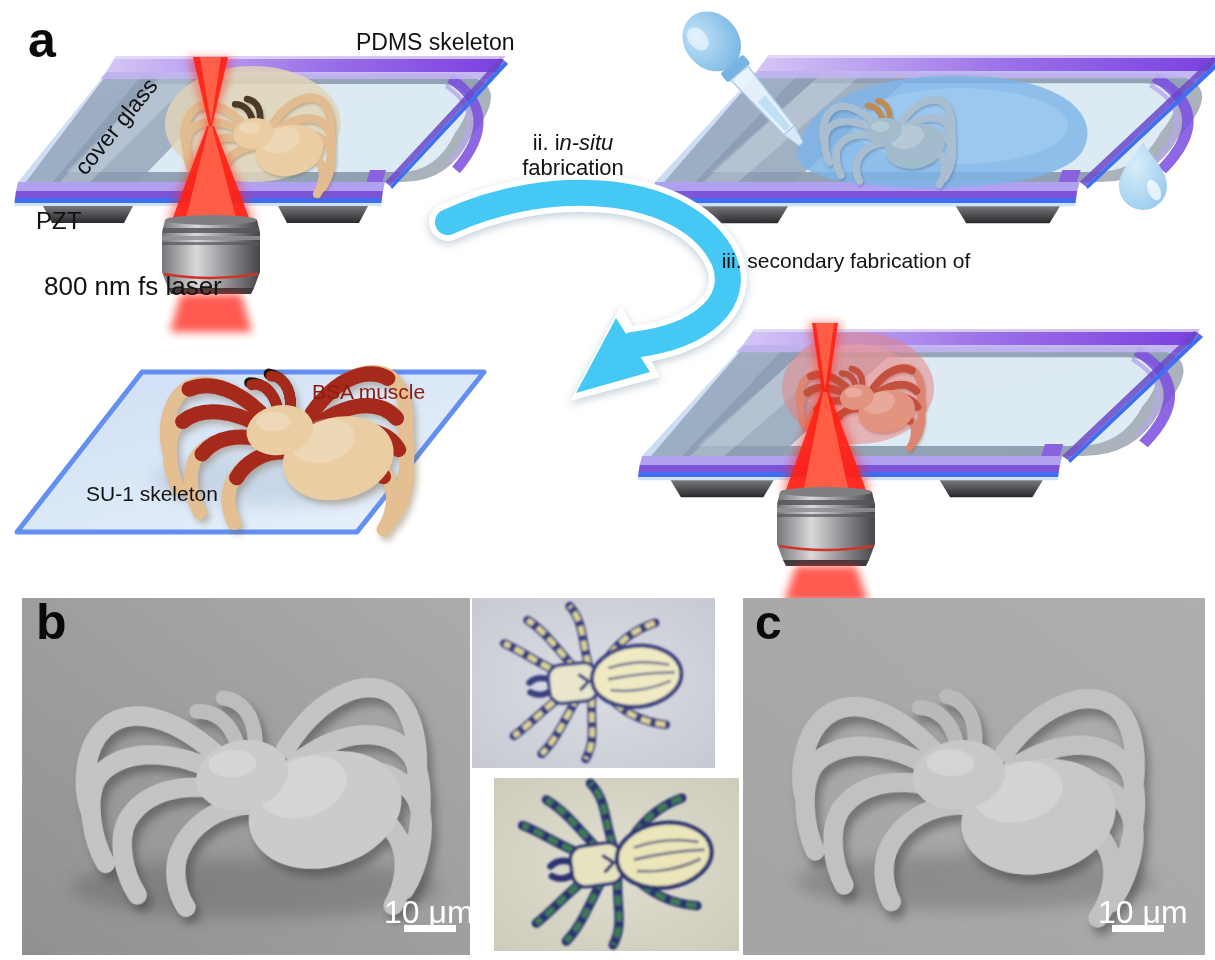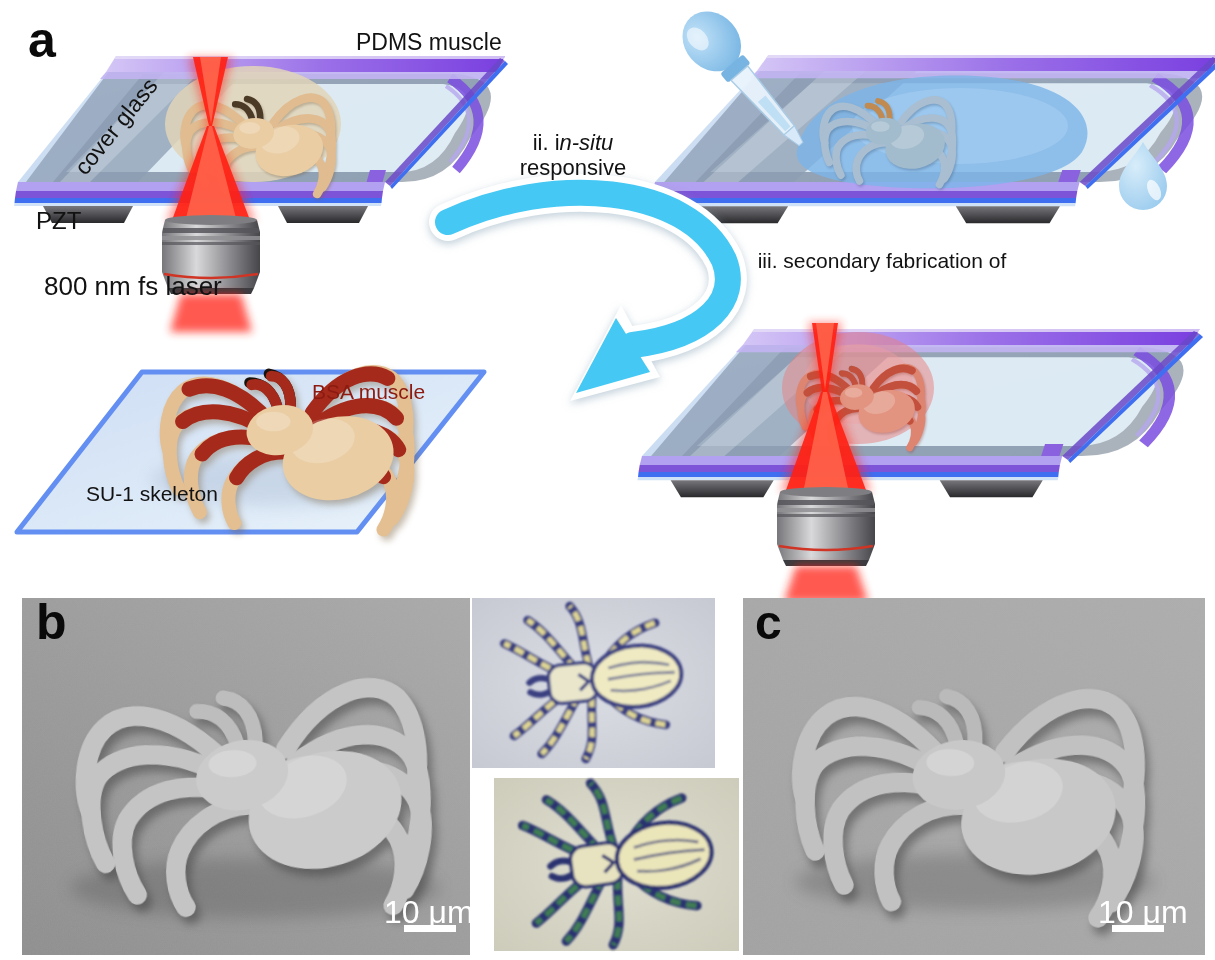--- a/index.html
+++ b/index.html
@@ -288,34 +288,34 @@
     <rect x="743" y="598" width="462" height="357" fill="#000000" filter="url(#grain)" opacity="0.3"></rect>
     <ellipse cx="975" cy="882" rx="180" ry="28" fill="#3c3c3c" opacity="0.25" filter="url(#fBlur8)"></ellipse>
     <g transform="translate(962,772) scale(1.5) rotate(2)" style="--c-leg:#c1c1c1;--c-body:#c8c8c8;--c-mouth:#bababa;filter:drop-shadow(3px 5px 3px rgba(50,50,50,0.45))">
       <use href="#spiderSide"></use>
     </g>
   </g>
 </svg>
 
 <div>
   <div class="lbl panel-letter" style="left:28px;top:12px">a</div>
-  <div class="lbl big" style="left:356px;top:30px">PDMS muscle</div>
+  <div class="lbl big" style="left:356px;top:30px">PDMS skeleton</div>
   <div class="lbl big rot" style="left:70px;top:164px">cover glass</div>
   <div class="lbl big" style="left:36px;top:208px;font-size:24px">PZT</div>
   <div class="lbl bigger" style="left:44px;top:272px">800 nm fs laser</div>
 
   <div class="lbl block" style="left:248px;top:234px;width:235px">
   </div>
 
   <div class="lbl block" style="left:494px;top:131px;width:158px;font-size:22px">
     <div><span>ii. i</span><i>n-situ</i></div>
-    <div>responsive</div>
+    <div>fabrication</div>
   </div>
 
-  <div class="lbl block" style="left:732px;top:249px;width:300px">
+  <div class="lbl block" style="left:696px;top:249px;width:300px">
     <div>iii. secondary fabrication of</div>
   </div>
 
   <div class="lbl bsa" style="left:312px;top:380px">BSA muscle</div>
   <div class="lbl" style="left:86px;top:482px">SU-1 skeleton</div>
 
   <div class="lbl panel-letter" style="left:36px;top:594px">b</div>
   <div class="lbl panel-letter" style="left:755px;top:596px;font-size:48px">c</div>
 
   <div class="lbl scale-text" style="left:384px;top:895px">10 μm</div>

